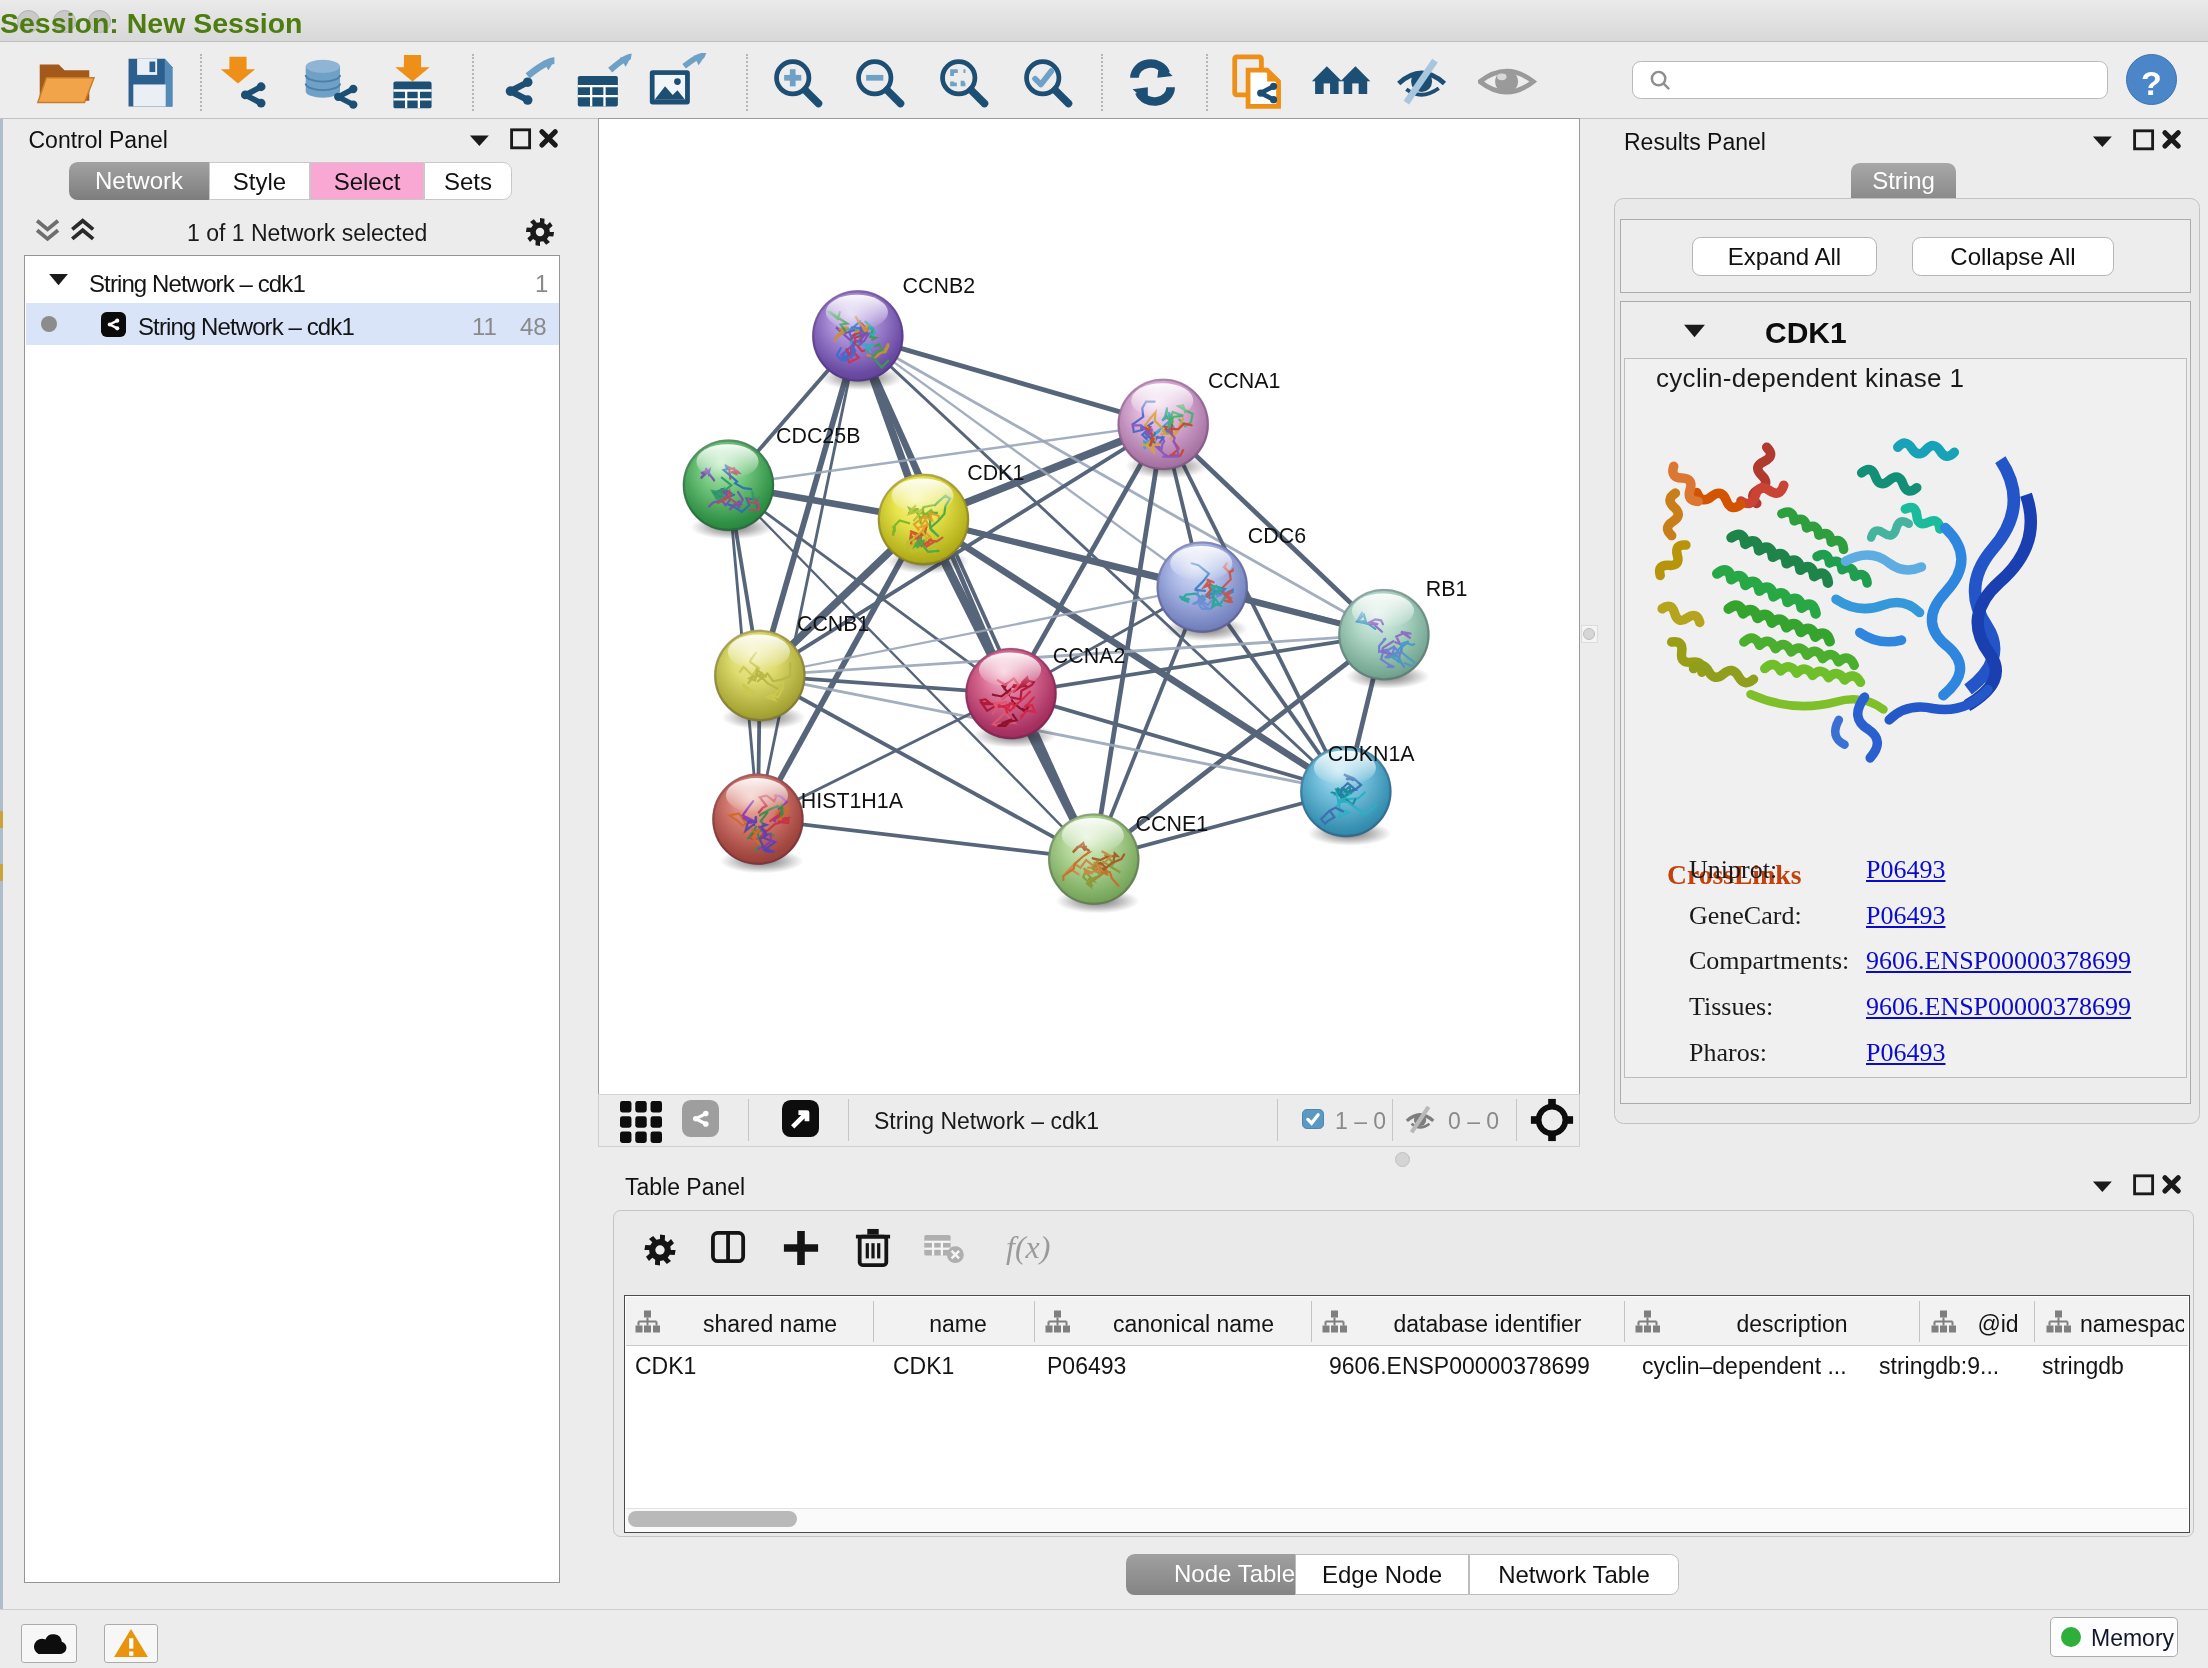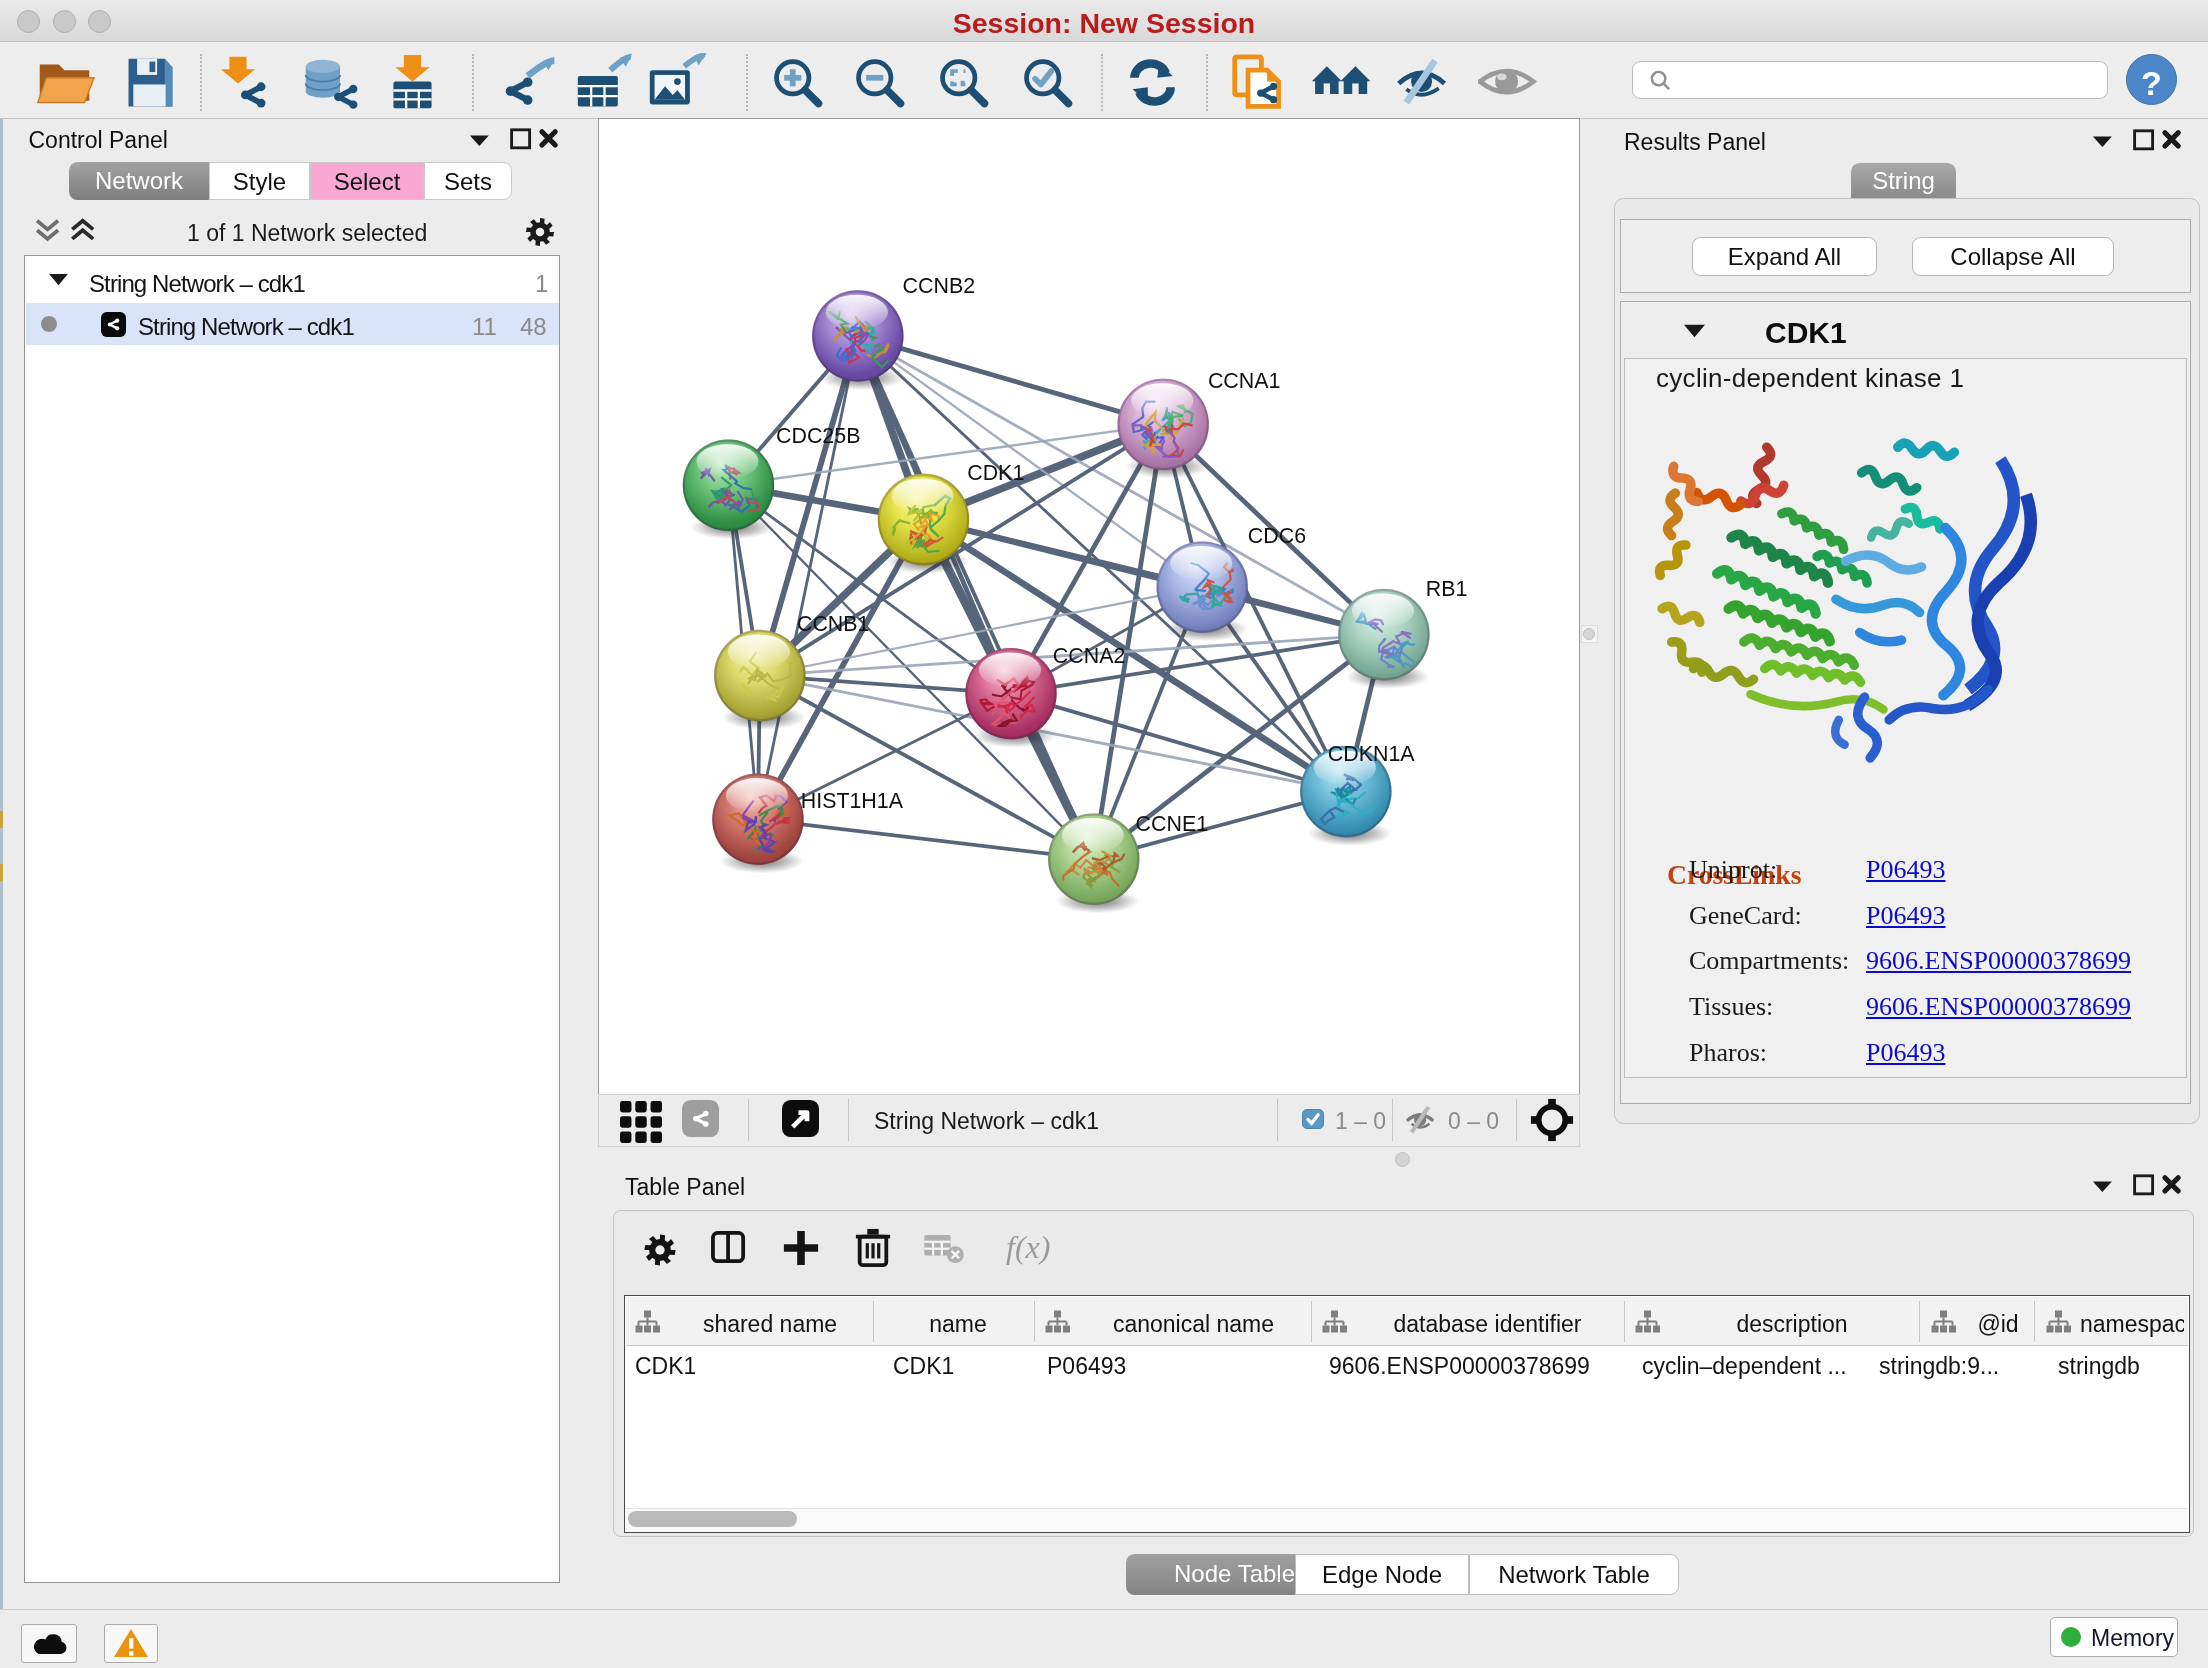--- a/index.html
+++ b/index.html
@@ -1,19 +1,19 @@
 <!DOCTYPE html>
 <html style="font-size:15px"><head><meta charset="utf-8"><style>
 *{margin:0;padding:0;box-sizing:border-box}html,body{width:2208px;height:1668px}body{position:relative;background:#ececec;font-family:"Liberation Sans",sans-serif;overflow:hidden}.abs{position:absolute}
 </style></head><body>
 <div class="abs" style="left:0;top:0;width:2208px;height:42px;background:linear-gradient(#eaeaea,#d8d8d8);border-bottom:1px solid #bfbfbf"></div>
 <div class="abs" style="left:17px;top:9.5px;width:23px;height:23px;border-radius:50%;background:#c9c9c9;border:1px solid #b0b0b0"></div>
 <div class="abs" style="left:53px;top:9.5px;width:23px;height:23px;border-radius:50%;background:#c9c9c9;border:1px solid #b0b0b0"></div>
 <div class="abs" style="left:88px;top:9.5px;width:23px;height:23px;border-radius:50%;background:#c9c9c9;border:1px solid #b0b0b0"></div>
-<div class="abs" style="left:0px;top:6.7px;font-size:28.5px;color:#b91c1c;font-weight:bold;white-space:nowrap;width:2208px;text-align:center">Session: New Session</div>
+<div class="abs" style="left:0px;top:6.7px;font-size:28.5px;color:#4d7c0f;font-weight:bold;white-space:nowrap;width:2208px;text-align:left">Session: New Session</div>
 <div class="abs" style="left:0;top:43px;width:2208px;height:76px;background:#ededed;border-bottom:1px solid #c2c2c2"></div>
 <svg class="abs" style="left:34px;top:53px" width="61" height="61" viewBox="0 0 64 64">
     <path d="M6 12 h20 l6 6 h26 v32 H6 Z" fill="#a2591a"></path>
     <path d="M4 52 L13 26 h50 L53 52 Z" fill="#f2a44a"></path>
     <path d="M4 52 L13 26 h50 L53 52 Z" fill="none" stroke="#c87d26" stroke-width="1.5"></path>
   </svg>
 <svg class="abs" style="left:119px;top:53px" width="61" height="61" viewBox="0 0 64 64">
     <path d="M10 6 h38 l8 9 v41 h-46 Z" fill="#2d5f8e"></path>
     <path d="M48 6 l8 9 v41 h-8 Z" fill="#528ab8"></path>
     <rect x="19" y="6" width="21" height="17" fill="#e9eff4"></rect>
@@ -796,21 +796,21 @@
     <rect x="9" y="16" width="7" height="7" fill="#7f7f7f"></rect>
     <rect x="18" y="16" width="7" height="7" fill="#7f7f7f"></rect>
   </svg>
 <div class="abs" style="left:2080px;top:1311px;font-size:23px;color:#141414;font-weight:normal;white-space:nowrap;width:104px;text-align:center;overflow:hidden">namespace</div>
 <div class="abs" style="left:635px;top:1353px;font-size:23px;color:#141414;font-weight:normal;white-space:nowrap;">CDK1</div>
 <div class="abs" style="left:893px;top:1353px;font-size:23px;color:#141414;font-weight:normal;white-space:nowrap;">CDK1</div>
 <div class="abs" style="left:1047px;top:1353px;font-size:23px;color:#141414;font-weight:normal;white-space:nowrap;">P06493</div>
 <div class="abs" style="left:1329px;top:1353px;font-size:23px;color:#141414;font-weight:normal;white-space:nowrap;">9606.ENSP00000378699</div>
 <div class="abs" style="left:1642px;top:1353px;font-size:23px;color:#141414;font-weight:normal;white-space:nowrap;">cyclin–dependent ...</div>
 <div class="abs" style="left:1879px;top:1353px;font-size:23px;color:#141414;font-weight:normal;white-space:nowrap;">stringdb:9...</div>
-<div class="abs" style="left:2042px;top:1353px;font-size:23px;color:#141414;font-weight:normal;white-space:nowrap;margin-left:16px;">stringdb</div>
+<div class="abs" style="left:2042px;top:1353px;font-size:23px;color:#141414;font-weight:normal;white-space:nowrap;">stringdb</div>
 <div class="abs" style="left:626px;top:1508px;width:1562px;height:24px;background:#fafafa;border-top:1px solid #e2e2e2"></div>
 <div class="abs" style="left:628px;top:1511px;width:169px;height:16px;border-radius:8.6px;background:#b9b9b9"></div>
 <div class="abs" style="left:1126px;top:1554px;width:169px;height:41px;background:linear-gradient(#a0a0a0,#848484);border-radius:8.6px 0 0 8.6px;color:#fff;font-size:24px;text-align:right;line-height:40px">Node Table</div>
 <div class="abs" style="left:1295px;top:1554px;width:174px;height:41px;background:#fff;border:1px solid #bdbdbd;border-radius:0;color:#111;font-size:24px;text-align:center;line-height:40px">Edge Node</div>
 <div class="abs" style="left:1469px;top:1554px;width:210px;height:41px;background:#fff;border:1px solid #bdbdbd;border-radius:0 8.6px 8.6px 0;color:#111;font-size:24px;text-align:center;line-height:40px">Network Table</div>
 <div class="abs" style="left:0;top:1609px;width:2208px;height:1px;background:#cfcfcf"></div>
 <div class="abs" style="left:21px;top:1624px;width:56px;height:39px;background:#f7f7f7;border:1.4px solid #ababab;border-radius:2.9px"></div>
 <svg class="abs" style="left:31px;top:1632px" width="36" height="23" viewBox="0 0 38 24">
     <path d="M8 23 h23 a6.5 6.5 0 0 0 1.5-12.8 a9 9 0 0 0 -17.3 -2.4 A7.6 7.6 0 0 0 8 23 Z" fill="#0d0d0d"></path>
   </svg>

